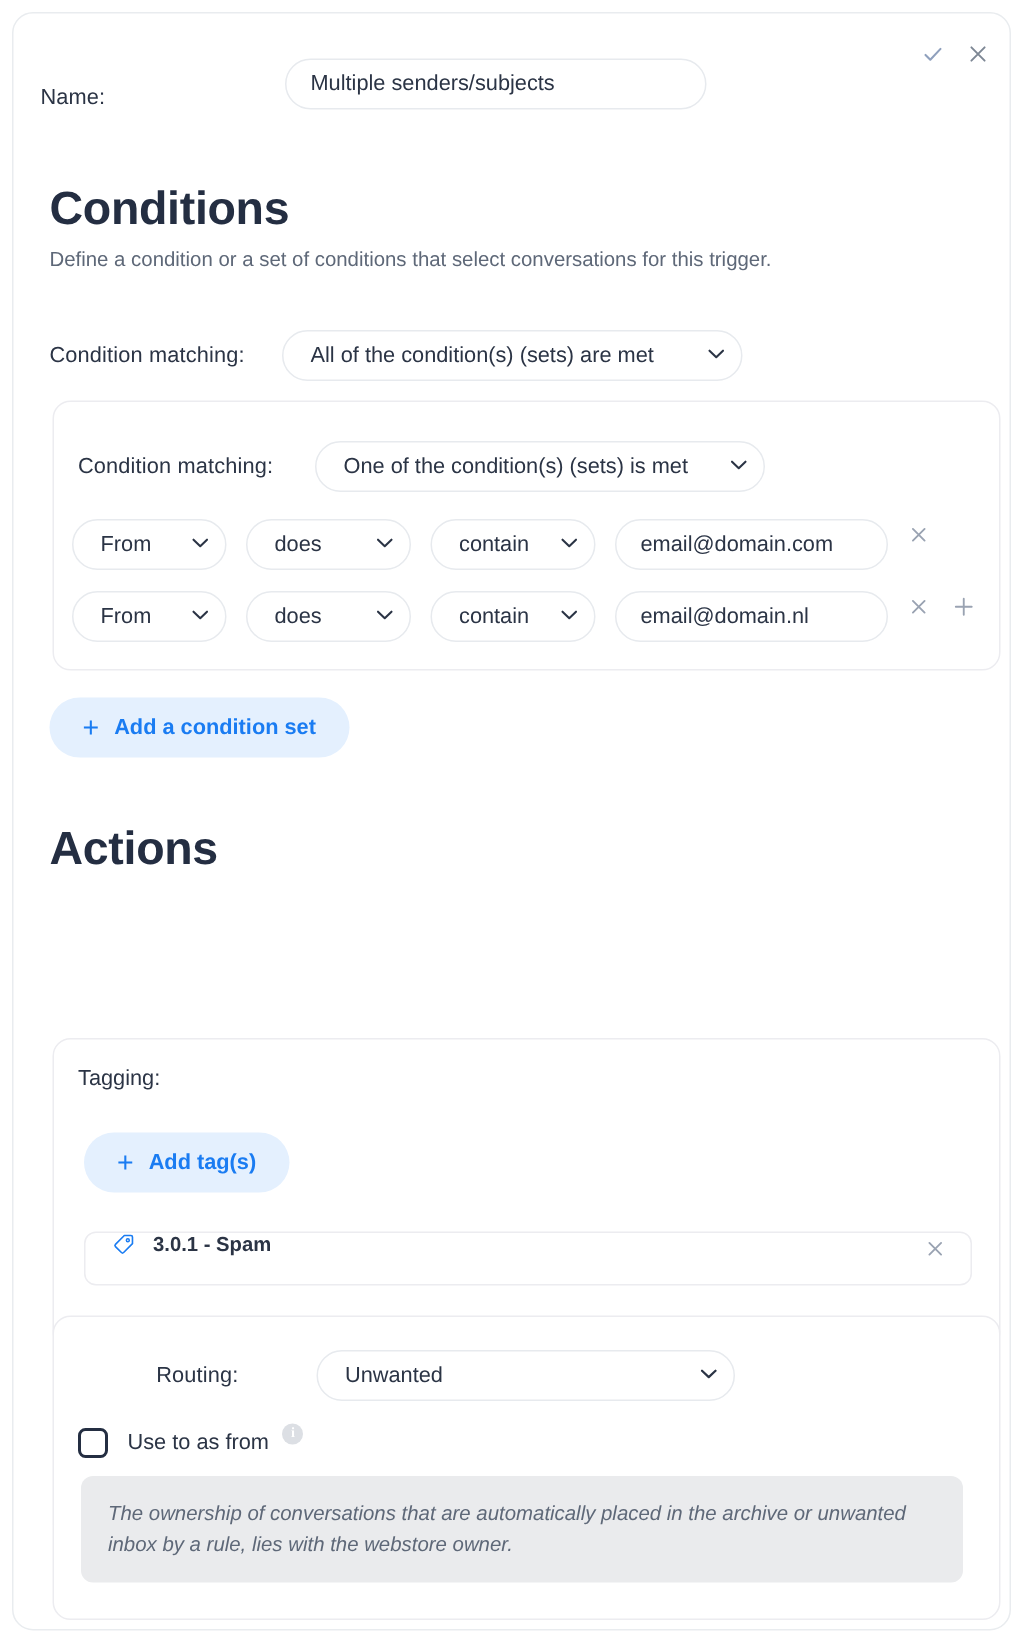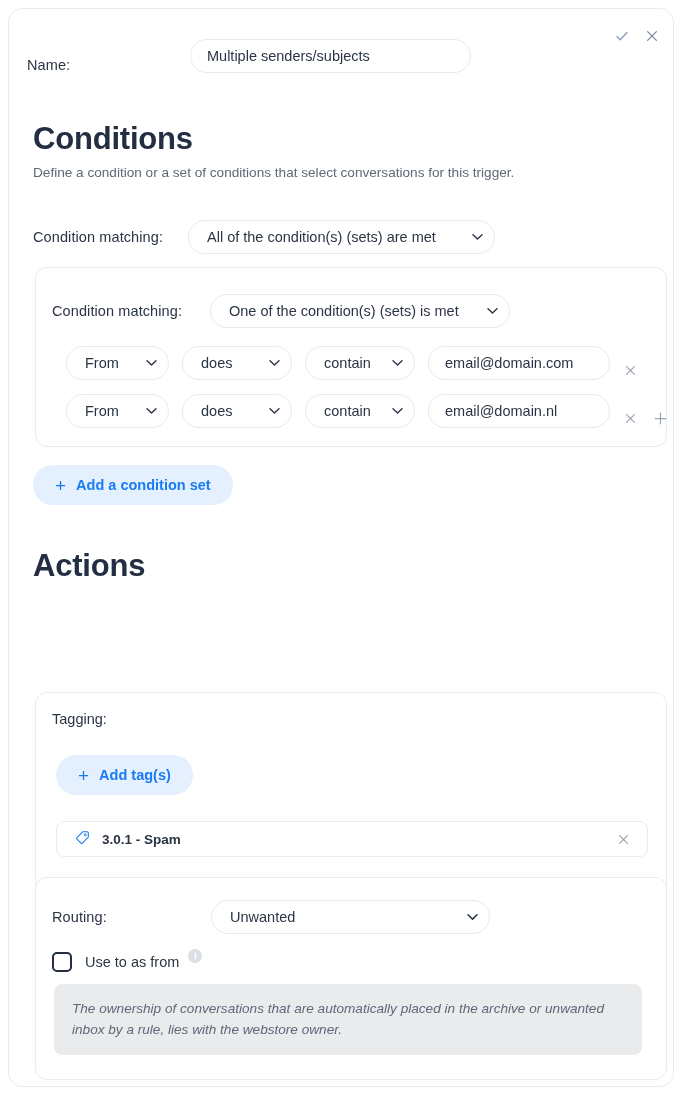--- a/index.html
+++ b/index.html
@@ -132,22 +132,22 @@
     position: absolute;
     left: 16px; top: 26px;
     display: flex; align-items: center;
   }
   .cm-inner .label { width: 158px; flex: none; }
   .cm-inner .sel-wrap { width: 300px; }
 
   
   .cond-row {
     position: absolute;
-    left: 30px;
-    display: flex; align-items: flex-end;
+    left: 12px;
+    display: flex; align-items: flex-start;
   }
   .cond-row.r1 { top: 78px; }
   .cond-row.r2 { top: 126px; }
   .cond-row .sel-wrap.w-field { width: 103px; }
   .cond-row .sel-wrap.w-neg   { width: 110px; margin-left: 13px; }
   .cond-row .sel-wrap.w-op    { width: 110px; margin-left: 13px; }
   .cond-row .val-input {
     width: 182px; height: 34px;
     margin-left: 13px;
     border: 1px solid #e7eaee;
@@ -204,39 +204,39 @@
     color: #2b3445;
   }
   #add-tags { position: absolute; left: 20px; top: 62px; }
   .tag-chip {
     position: absolute;
     left: 20px; top: 128px;
     width: 592px; height: 36px;
     border: 1px solid #ececf0;
     border-radius: 8px;
     background: #fff;
-    display: flex; align-items: center;
+    display: flex; 
     padding: 0 14px 0 18px;
   }
   .tag-chip .tag-name {
     margin-left: 12px;
     font-size: 13.5px;
     font-weight: bold;
     color: #2b3445;
     flex: 1;
   }
 
   
   #routing-card { top: 868px; height: 203px; }
   .routing-row {
     position: absolute;
     left: 16px; top: 22px;
     display: flex; align-items: center;
   }
-  .routing-row .label { width: 159px; flex: none; }
+  .routing-row .label { width: 159px; flex: none; text-align: center; }
   .routing-row .sel-wrap { width: 279px; }
   .cb-row {
     position: absolute;
     left: 16px; top: 74px;
     display: flex; align-items: center;
   }
   .cb {
     width: 20px; height: 20px;
     border: 2px solid #242e42;
     border-radius: 5px;

